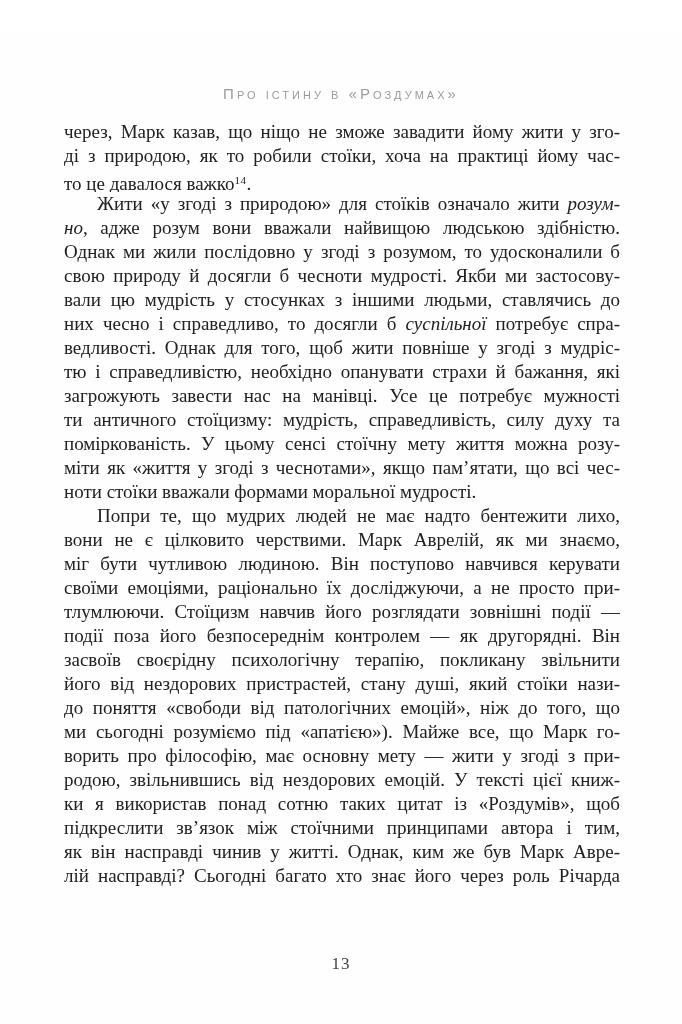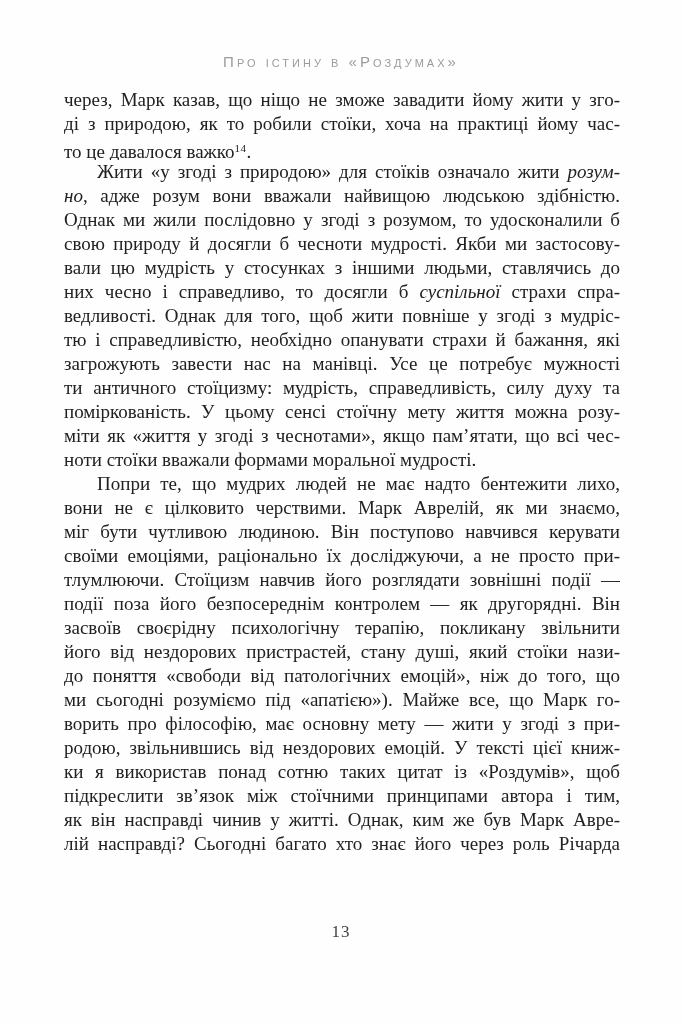--- a/index.html
+++ b/index.html
@@ -6,20 +6,21 @@
   body {
     width: 682px; height: 1024px;
     background: #ffffff;
     position: relative;
     font-family: "Liberation Serif", serif;
     overflow: hidden;
   }
   .book-page {
     position: absolute; inset: 0;
     background: #fefefe;
+    margin-top: 32px;
   }
   .running-head {
     position: absolute; top: 53px; left: 0; width: 100%;
     text-align: center;
     font-family: "Liberation Sans", sans-serif;
     font-variant: small-caps;
     font-size: 15px;
     letter-spacing: 3px;
     color: #9b9b9b;
   }
@@ -63,21 +64,21 @@
         <div class="line"><span>через, Марк казав, що ніщо не зможе завадити йому жити у зго-</span></div>
         <div class="line"><span>ді з природою, як то робили стоїки, хоча на практиці йому час-</span></div>
         <div class="line end"><span>то це давалося важко</span><span class="sup">14</span><span>.</span></div>
       </div>
       <div class="paragraph">
         <div class="line indent"><span>Жити «у згоді з природою» для стоїків означало жити </span><span class="i">розум-</span></div>
         <div class="line"><span class="i">но</span><span>, адже розум вони вважали найвищою людською здібністю.</span></div>
         <div class="line"><span>Однак ми жили послідовно у згоді з розумом, то удосконалили б</span></div>
         <div class="line"><span>свою природу й досягли б чесноти мудрості. Якби ми застосову-</span></div>
         <div class="line"><span>вали цю мудрість у стосунках з іншими людьми, ставлячись до</span></div>
-        <div class="line"><span>них чесно і справедливо, то досягли б </span><span class="i">суспільної</span><span> страхи спра-</span></div>
+        <div class="line"><span>них чесно і справедливо, то досягли б </span><span class="i">суспільної</span><span> потребує спра-</span></div>
         <div class="line"><span>ведливості. Однак для того, щоб жити повніше у згоді з мудріс-</span></div>
         <div class="line"><span>тю і справедливістю, необхідно опанувати страхи й бажання, які</span></div>
         <div class="line"><span>загрожують завести нас на манівці. Усе це потребує мужності</span></div>
         <div class="line"><span>ти античного стоїцизму: мудрість, справедливість, силу духу та</span></div>
         <div class="line"><span>поміркованість. У цьому сенсі стоїчну мету життя можна розу-</span></div>
         <div class="line"><span>міти як «життя у згоді з чеснотами», якщо пам’ятати, що всі чес-</span></div>
         <div class="line end"><span>ноти стоїки вважали формами моральної мудрості.</span></div>
       </div>
       <div class="paragraph">
         <div class="line indent"><span>Попри те, що мудрих людей не має надто бентежити лихо,</span></div>

